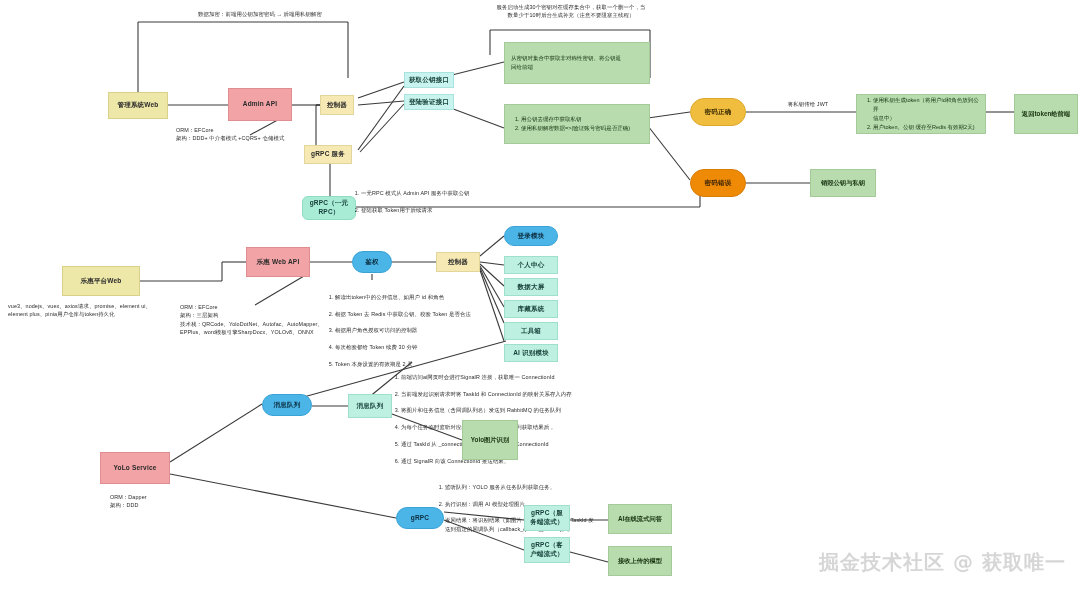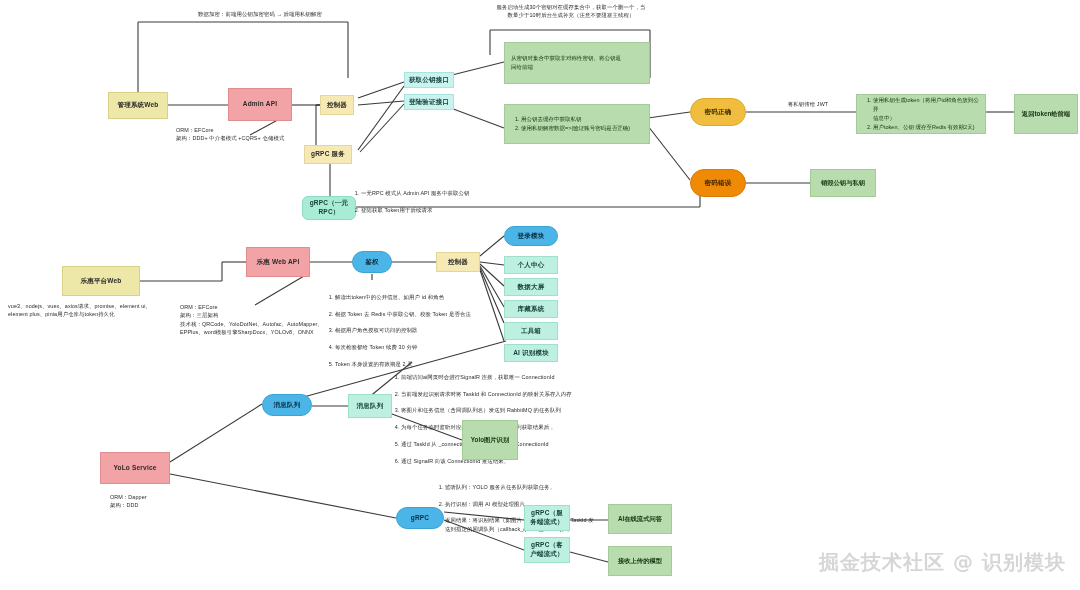--- a/index.html
+++ b/index.html
@@ -272,15 +272,15 @@
   <div class="node n-mint-sq" style="left:524px;top:505px;width:46px;height:26px;white-space:pre-line;">gRPC（服
 务端流式）</div>
 
   <div class="node n-mint-sq" style="left:524px;top:537px;width:46px;height:26px;white-space:pre-line;">gRPC（客
 户端流式）</div>
 
   <div class="gbox ctr" style="left:608px;top:504px;width:64px;height:30px;">AI在线流式问答</div>
 
   <div class="gbox ctr" style="left:608px;top:546px;width:64px;height:30px;">接收上传的模型</div>
 
-  <div class="watermark">掘金技术社区 @ 识别模块</div>
+  <div class="watermark">掘金技术社区 @ 获取唯一</div>
 
 </div>
 
 </body></html>

